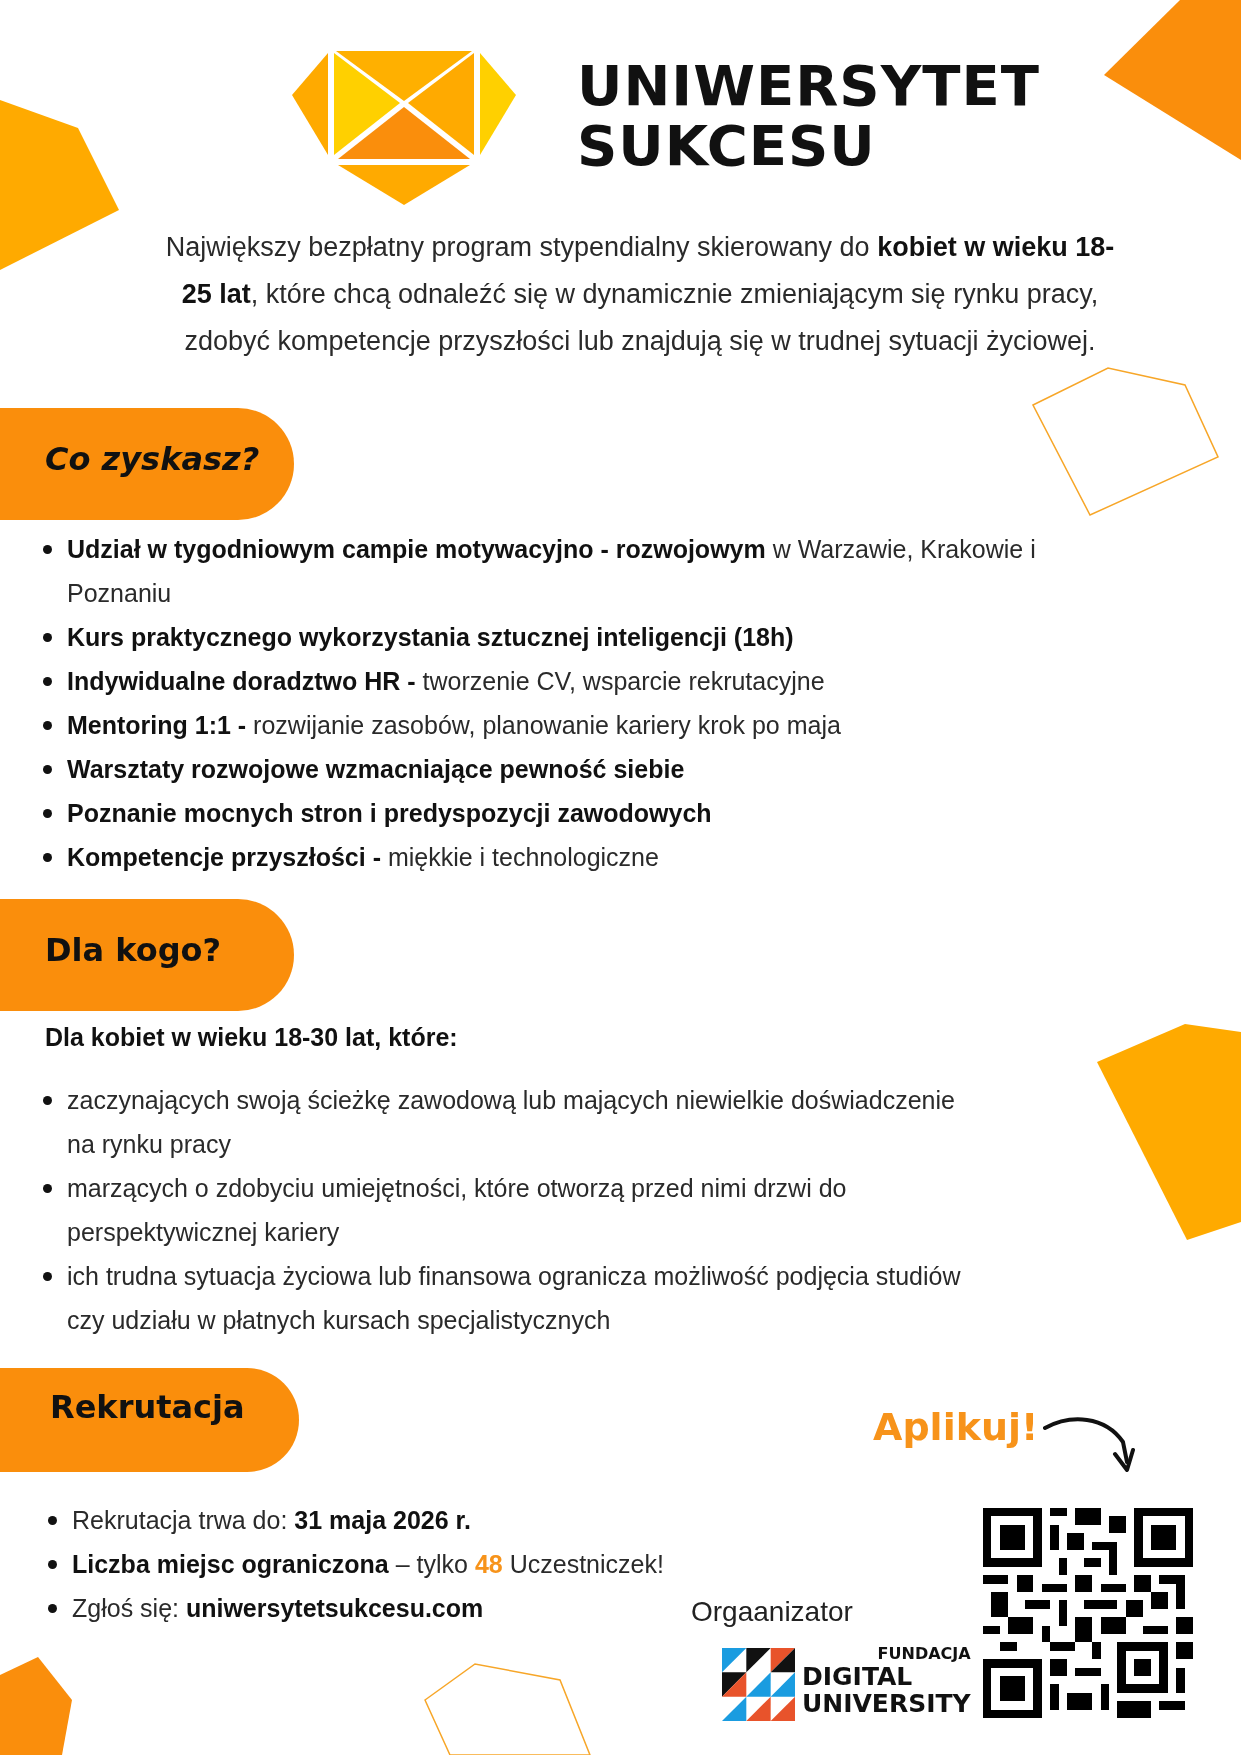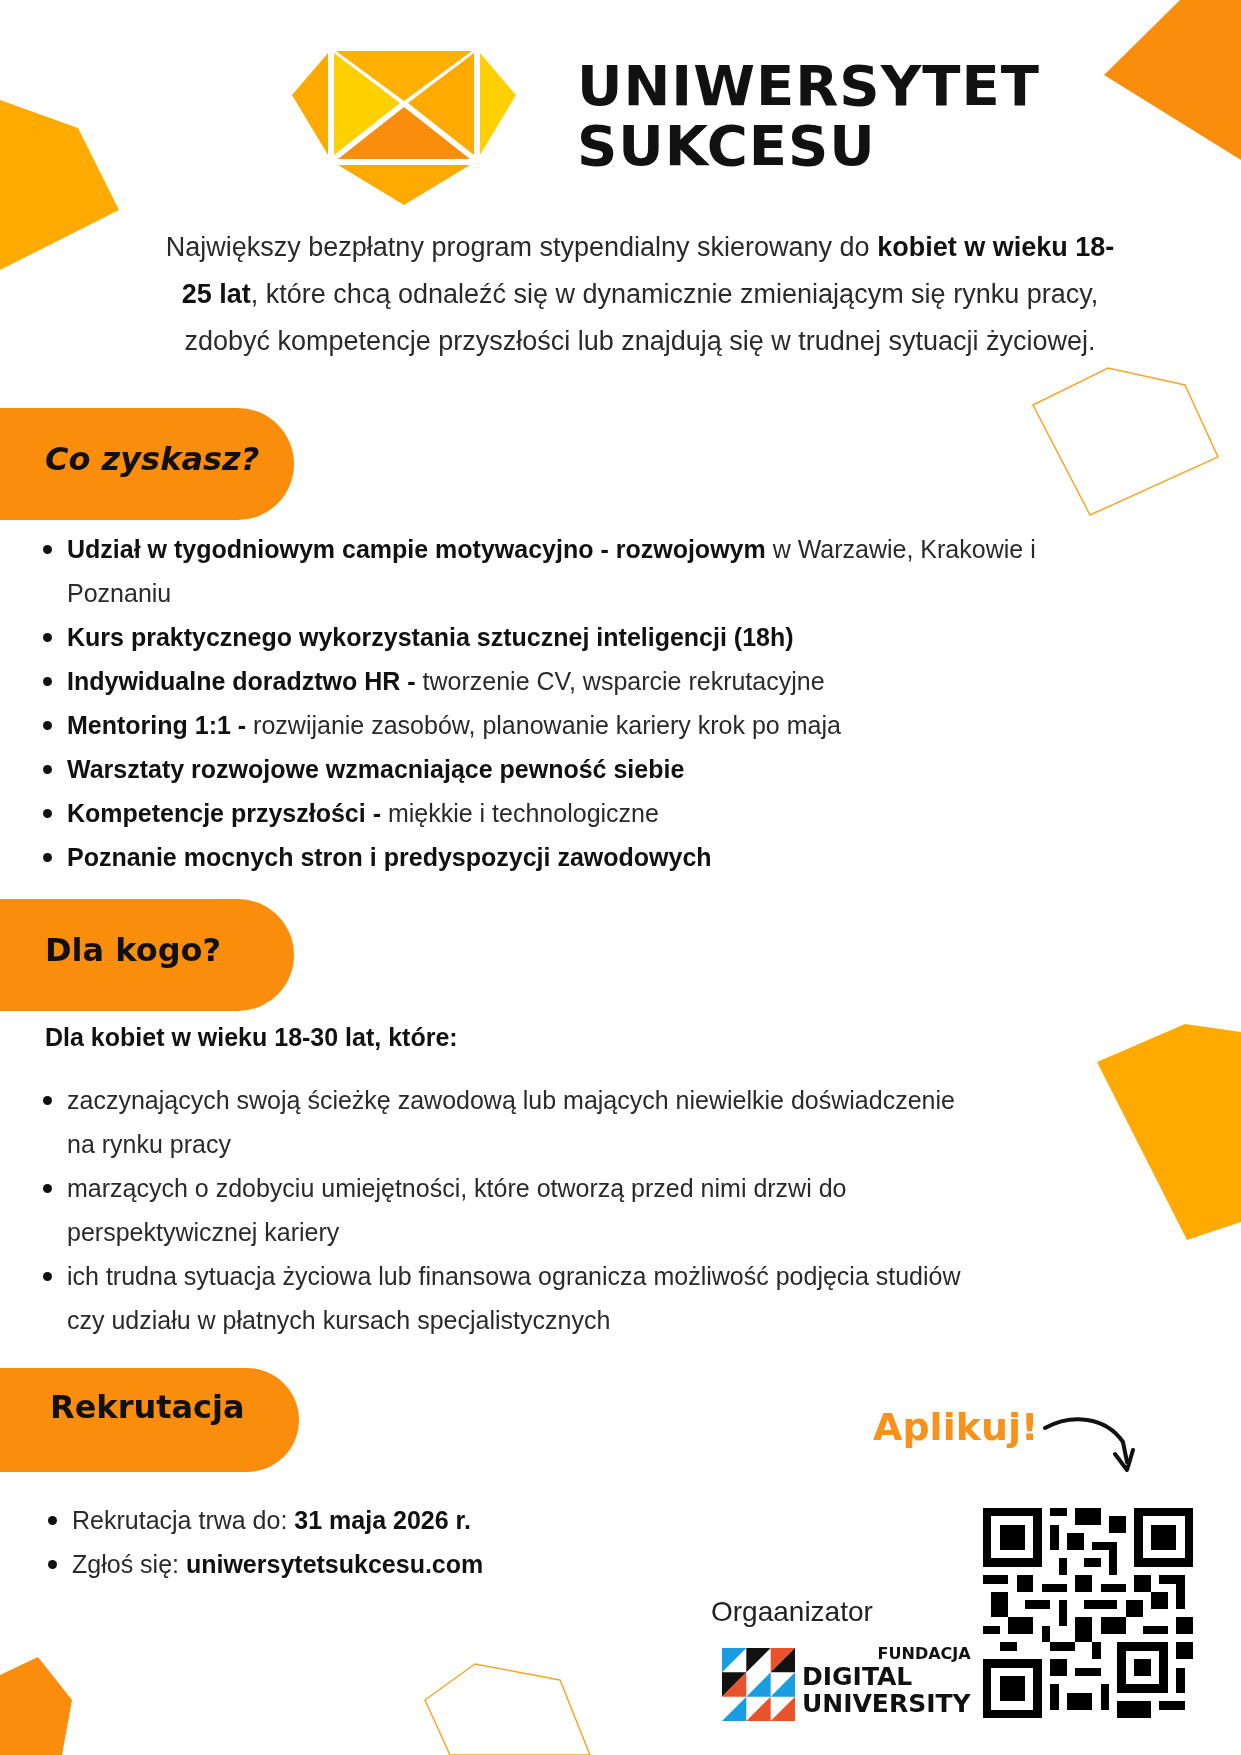--- a/index.html
+++ b/index.html
@@ -13,21 +13,21 @@
            font-size:27px; line-height:47px; color:#2a2a2a; font-weight:300; }
   .intro b { font-weight:bold; color:#111; }
   .pill { position:absolute; left:0; background:#FA8E0C; border-radius:0 80px 80px 0; }
   .pill span { position:absolute; font-family:"DejaVu Sans", sans-serif; font-weight:bold; font-size:32px; color:#111; }
   ul.list { position:absolute; margin:0; padding:0; list-style:none; font-size:25px; line-height:44px; color:#2a2a2a; }
   ul.list li { position:relative; padding-left:40px; }
   ul.list li::before { content:""; position:absolute; left:16px; top:18px; width:9px; height:9px; border-radius:50%; background:#111; }
   ul.list b { font-weight:bold; color:#111; }
   .sub-lead { position:absolute; left:45px; top:1023px; font-size:25px; font-weight:bold; color:#111; }
   .aplikuj { position:absolute; left:873px; top:1405px; font-family:"DejaVu Sans", sans-serif; font-weight:bold; font-size:38px; color:#F7931A; }
-  .org-label { position:absolute; left:711px; top:1596px; font-size:28px; color:#222; font-weight:300; }
+  .org-label { position:absolute; left:691px; top:1596px; font-size:28px; color:#222; font-weight:300; }
   .orange { color:#F7931A; font-weight:bold; }
   .qr { position:absolute; left:983px; top:1508px; width:210px; height:210px; }
 </style>
 </head>
 <body>
 
 <svg class="deco" style="left:1100px;top:0;" width="141" height="160" viewBox="0 0 141 160">
   <polygon points="4,75 80,0 141,0 141,160" fill="#FA8E0C"></polygon>
 </svg>
 <svg class="deco" style="left:0;top:100px;" width="125" height="175" viewBox="0 0 125 175">
@@ -66,39 +66,40 @@
 
 <div class="pill" style="top:408px;width:294px;height:112px;font-style:italic;">
   <span style="left:45px;top:32px;">Co zyskasz?</span>
 </div>
 <ul class="list" style="left:27px;top:527px;width:1110px;">
   <li><b>Udział w tygodniowym campie motywacyjno - rozwojowym</b><span> w Warzawie, Krakowie i Poznaniu</span></li>
   <li><b>Kurs praktycznego wykorzystania sztucznej inteligencji (18h)</b><span></span></li>
   <li><b>Indywidualne doradztwo HR -</b><span> tworzenie CV, wsparcie rekrutacyjne</span></li>
   <li><b>Mentoring 1:1 -</b><span> rozwijanie zasobów, planowanie kariery krok po maja</span></li>
   <li><b>Warsztaty rozwojowe wzmacniające pewność siebie</b><span></span></li>
+  <li><b>Poznanie mocnych stron i predyspozycji zawodowych</b><span></span></li>
   <li><b>Kompetencje przyszłości -</b><span> miękkie i technologiczne</span></li>
-  <li><b>Poznanie mocnych stron i predyspozycji zawodowych</b><span></span></li>
 </ul>
 
 <div class="pill" style="top:899px;width:294px;height:112px;">
   <span style="left:45px;top:32px;">Dla kogo?</span>
 </div>
 <div class="sub-lead">Dla kobiet w wieku 18-30 lat, które:</div>
 <ul class="list" style="left:27px;top:1078px;width:960px;">
   <li>zaczynających swoją ścieżkę zawodową lub mających niewielkie doświadczenie na rynku pracy</li>
   <li>marzących o zdobyciu umiejętności, które otworzą przed nimi drzwi do perspektywicznej kariery</li>
   <li>ich trudna sytuacja życiowa lub finansowa ogranicza możliwość podjęcia studiów czy udziału w płatnych kursach specjalistycznych</li>
 </ul>
 
 <div class="pill" style="top:1368px;width:299px;height:104px;">
   <span style="left:50px;top:20px;">Rekrutacja</span>
 </div>
 <ul class="list" style="left:32px;top:1498px;width:700px;">
   <li><span>Rekrutacja trwa do: </span><b>31  maja 2026 r.</b></li>
+  <li><b>Liczba miejsc ograniczona</b><span> – tylko </span><span class="orange">48</span><span> Uczestniczek!</span></li>
   <li><span>Zgłoś się: </span><b>uniwersytetsukcesu.com</b></li>
 </ul>
 
 <div class="aplikuj">Aplikuj!</div>
 <svg class="deco" style="left:1043px;top:1412px;" width="92" height="68" viewBox="0 0 92 68">
   <path d="M2,16 C28,2 62,4 80,30 L84,50" fill="none" stroke="#111" stroke-width="4" stroke-linecap="round"></path>
   <path d="M72,42 L84,58 L90,38" fill="none" stroke="#111" stroke-width="4" stroke-linecap="round" stroke-linejoin="round"></path>
 </svg>
 
 <svg class="qr" viewBox="0 0 25 25" shape-rendering="crispEdges">

